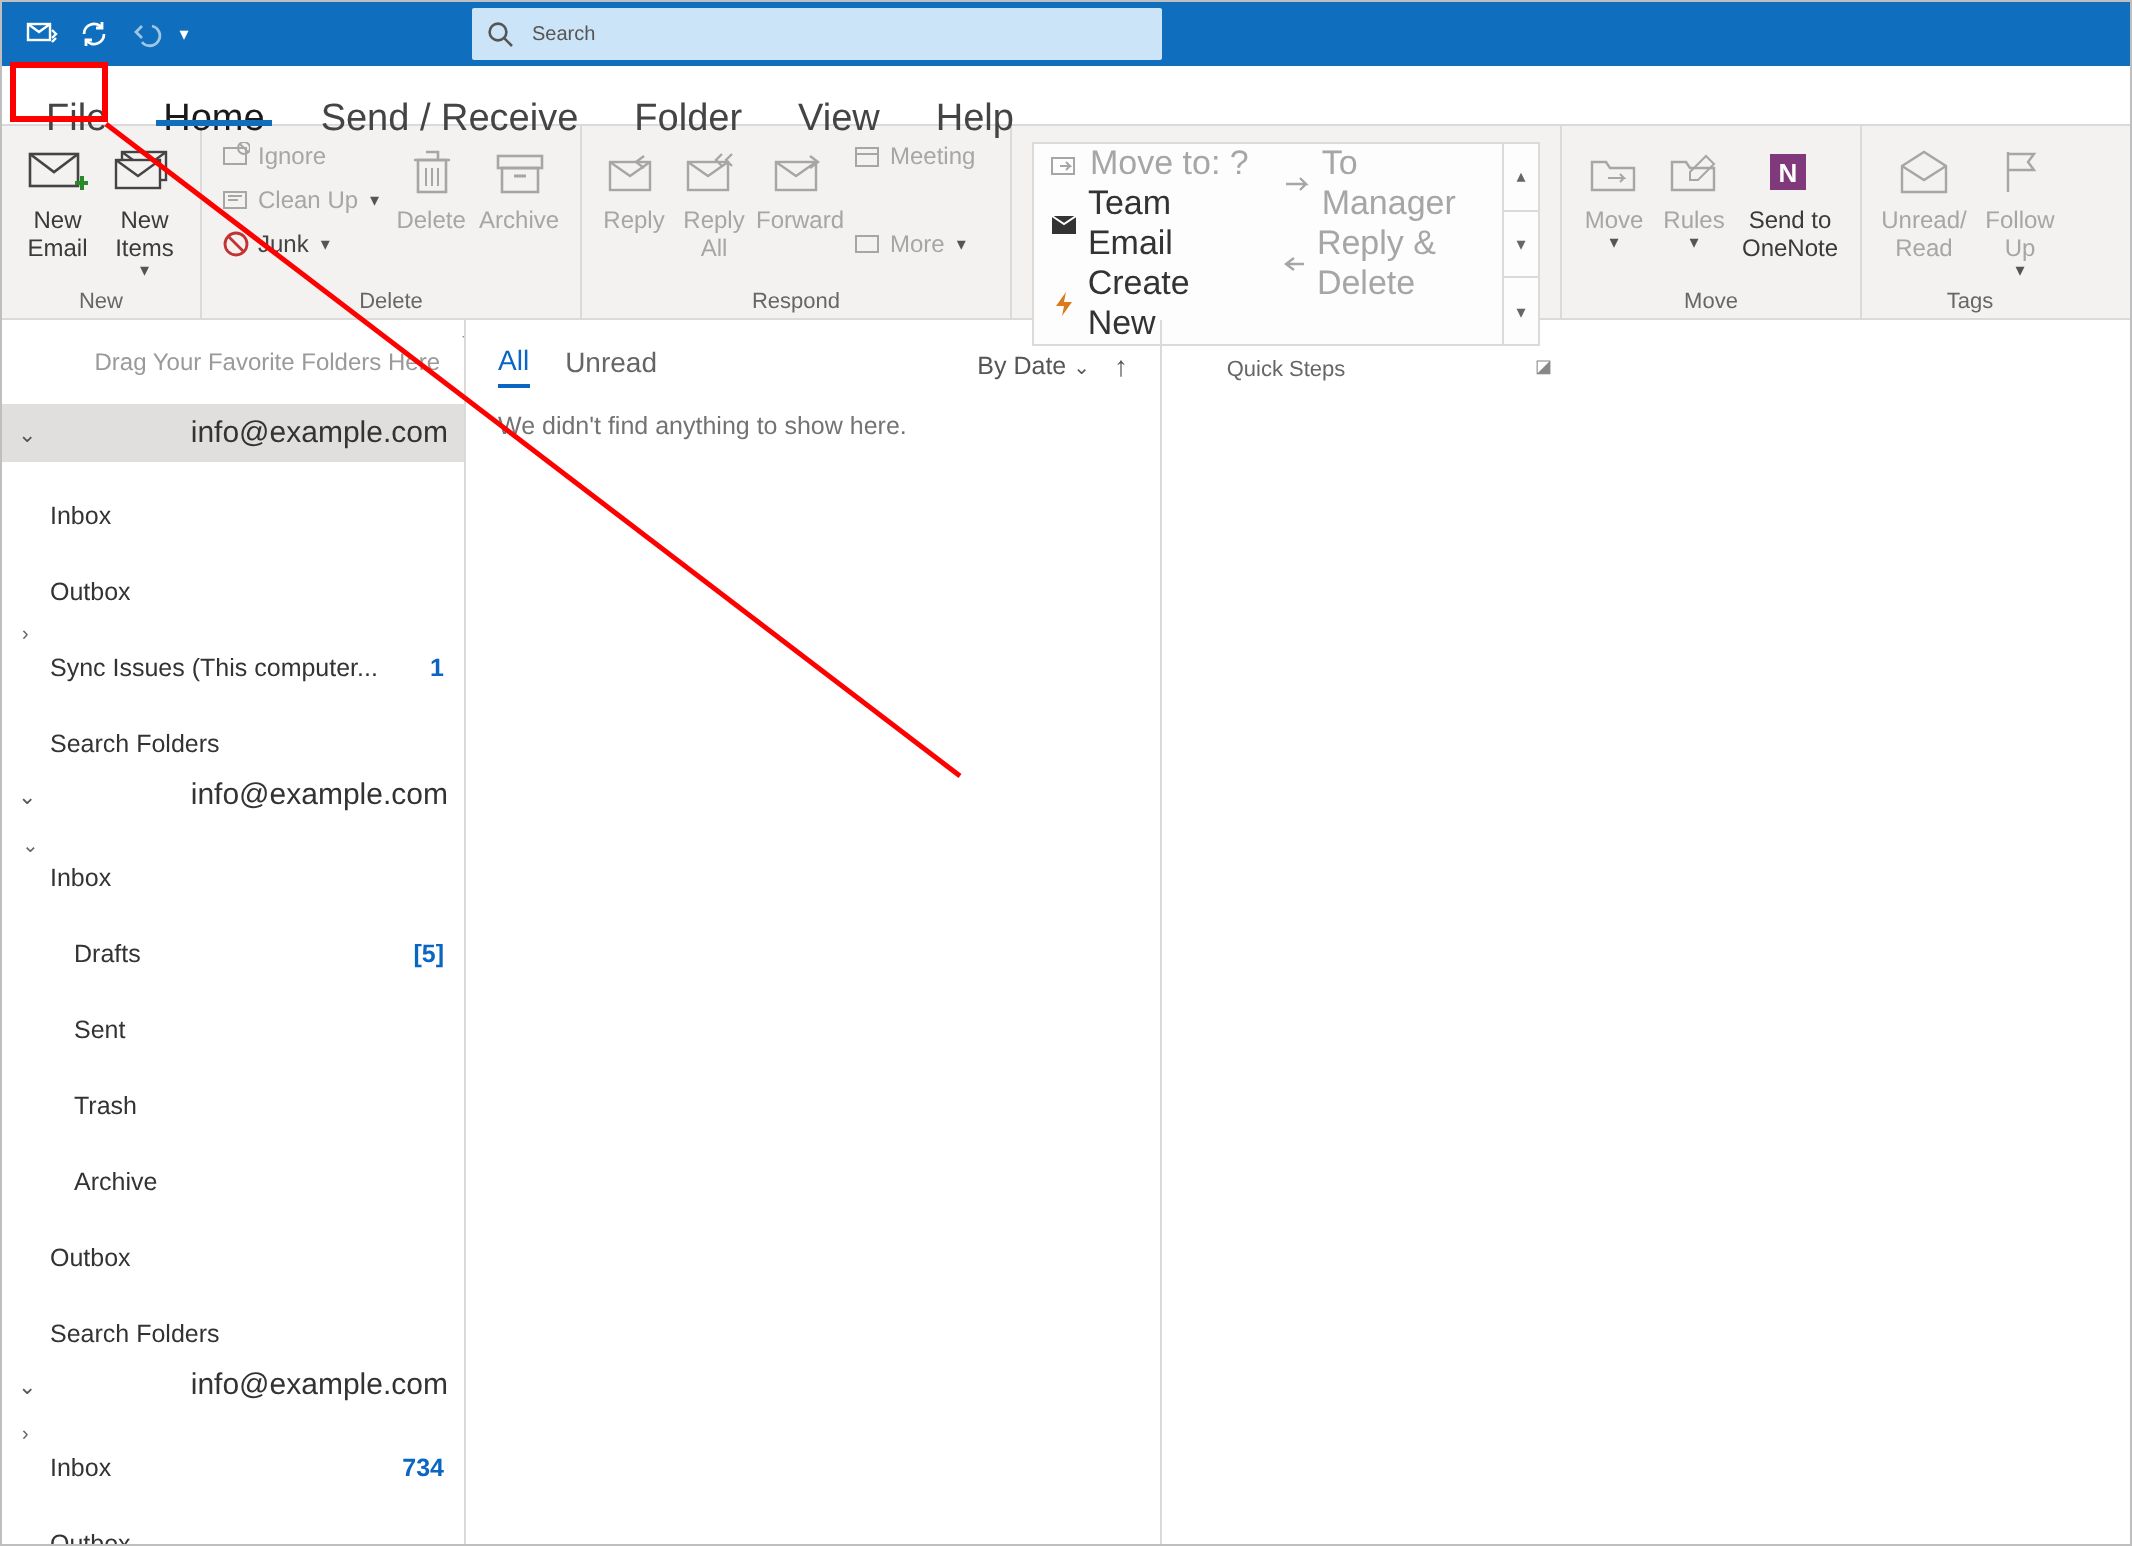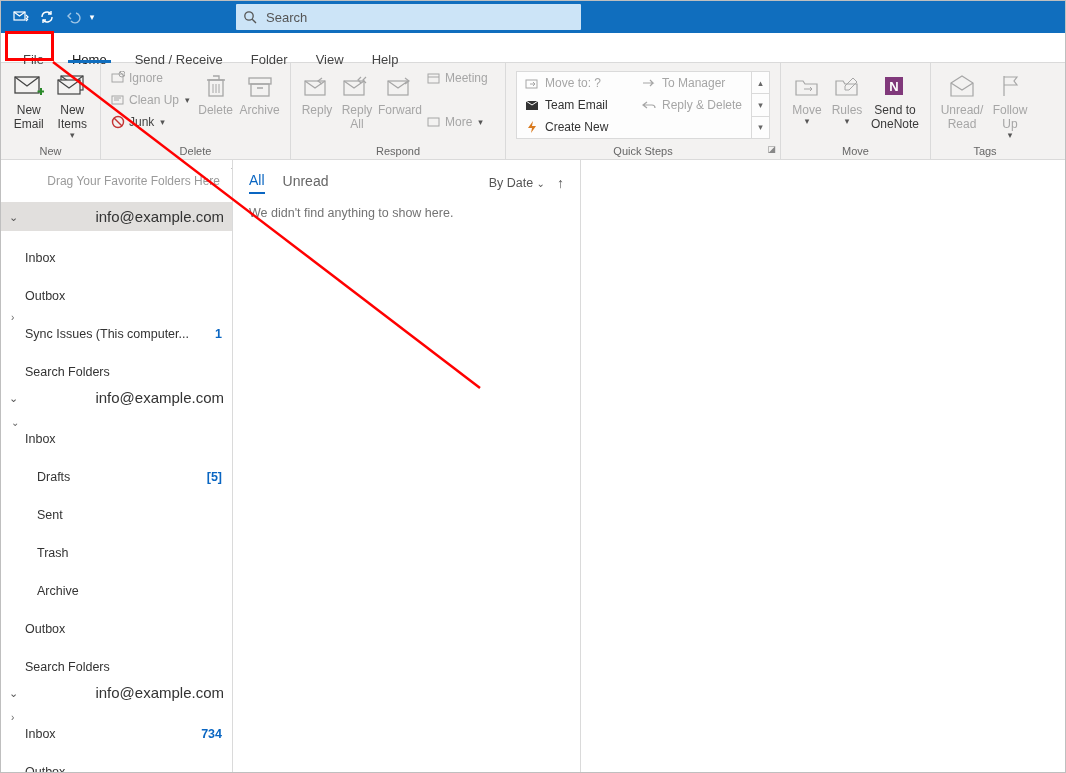--- a/index.html
+++ b/index.html
@@ -22,26 +22,26 @@
   body{margin:0;font-family:var(--font);font-size:13px;color:#333;background:var(--bg);width:1066px;height:773px;overflow:hidden;border:1px solid #bfbfbf;}
   
   
   .titlebar{height:32px;background:var(--blue);display:flex;align-items:center;padding:0 8px;position:relative;}
   .qat{display:flex;gap:2px;align-items:center;}
   .qat .tb-btn{width:24px;height:24px;display:flex;align-items:center;justify-content:center;color:#fff;}
   .qat .tb-btn svg{stroke:#fff;fill:none;}
   .qat .tb-dd{width:10px;height:24px;display:flex;align-items:center;justify-content:center;color:#fff;font-size:9px;}
   .searchwrap{position:absolute;left:235px;top:3px;width:345px;height:26px;background:#cce4f7;display:flex;align-items:center;border-radius:1px;}
   .searchwrap .sicon{width:28px;display:flex;align-items:center;justify-content:center;}
-  .searchwrap input{border:none;background:transparent;outline:none;flex:1;font-size:13px;color:#4d7c0f;}
+  .searchwrap input{border:none;background:transparent;outline:none;flex:1;font-size:10px;color:#4d7c0f;}
   .searchwrap input::placeholder{color:#555;}
   
   
   .menutabs{height:30px;background:var(--bg);display:flex;align-items:flex-end;border-bottom:1px solid var(--sep);position:relative;padding-left:8px;}
-  .mtab{padding:0 14px;height:16px;line-height:28px;font-size:13px;color:#444;cursor:pointer;position:relative;}
+  .mtab{padding:0 14px;height:16px;line-height:28px;font-size:19px;color:#444;cursor:pointer;position:relative;}
   .mtab.active{color:#1a1a1a;font-weight:500;}
   .mtab.active::after{content:"";position:absolute;left:10px;right:10px;bottom:-1px;height:3px;background:var(--blue);}
   .file-highlight{position:absolute;left:5px;top:31px;width:49px;height:30px;border:3px solid red;pointer-events:none;z-index:10;}
   
   
   .ribbon{height:97px;background:var(--ribbon-bg);display:flex;border-bottom:1px solid var(--sep);}
   .rgroup{display:flex;flex-direction:column;justify-content:space-between;border-right:1px solid var(--sep);padding:4px 6px 0;}
   .rgroup-row{display:flex;align-items:flex-start;flex:1;}
   .rgroup-label{font-size:11px;color:#666;text-align:center;padding:2px 0;position:relative;}
   .rgroup-label .launcher{position:absolute;right:-2px;top:1px;font-size:9px;color:#888;cursor:pointer;}
@@ -50,21 +50,21 @@
   .bigbtn .lbl{font-size:12px;color:#3a3a3a;text-align:center;line-height:14px;}
   .bigbtn .dd{font-size:9px;color:#555;margin-top:-1px;}
   .bigbtn.gray .lbl{color:var(--gray-icon);}
   .stack{display:flex;flex-direction:column;gap:0;justify-content:flex-start;padding:0 4px;}
   .sm{display:flex;align-items:center;height:22px;font-size:12px;color:#444;cursor:pointer;gap:4px;}
   .sm.gray{color:var(--gray-icon);}
   .sm .dd{font-size:9px;color:#555;margin-left:2px;}
   .quicksteps{flex:1;display:flex;align-items:stretch;padding:4px;}
   .qs-box{flex:1;background:#fdfdfd;border:1px solid var(--sep);display:flex;}
   .qs-col{flex:1;display:flex;flex-direction:column;}
-  .qs-item{flex:1;display:flex;align-items:center;padding:0 8px;font-size:12px;gap:6px;}
+  .qs-item{flex:1;display:flex;align-items:center;padding:0 8px;font-size:17px;gap:6px;}
   .qs-item.gray{color:var(--gray-icon);}
   .qs-sb{width:18px;display:flex;flex-direction:column;border-left:1px solid var(--sep);}
   .qs-sb div{flex:1;display:flex;align-items:center;justify-content:center;font-size:9px;color:#666;border-bottom:1px solid var(--sep);cursor:pointer;}
   .qs-sb div:last-child{border:none;}
   
   
   .body{display:flex;height:calc(100% - 159px);}
   .nav{width:232px;border-right:1px solid var(--sep);display:flex;flex-direction:column;overflow:hidden;position:relative;text-align:right;}
   .nav .collapse-caret{position:absolute;top:2px;right:-4px;font-size:10px;color:#888;cursor:pointer;}
   .favhint{padding:14px 12px;color:#9a9a9a;font-size:12px;}

